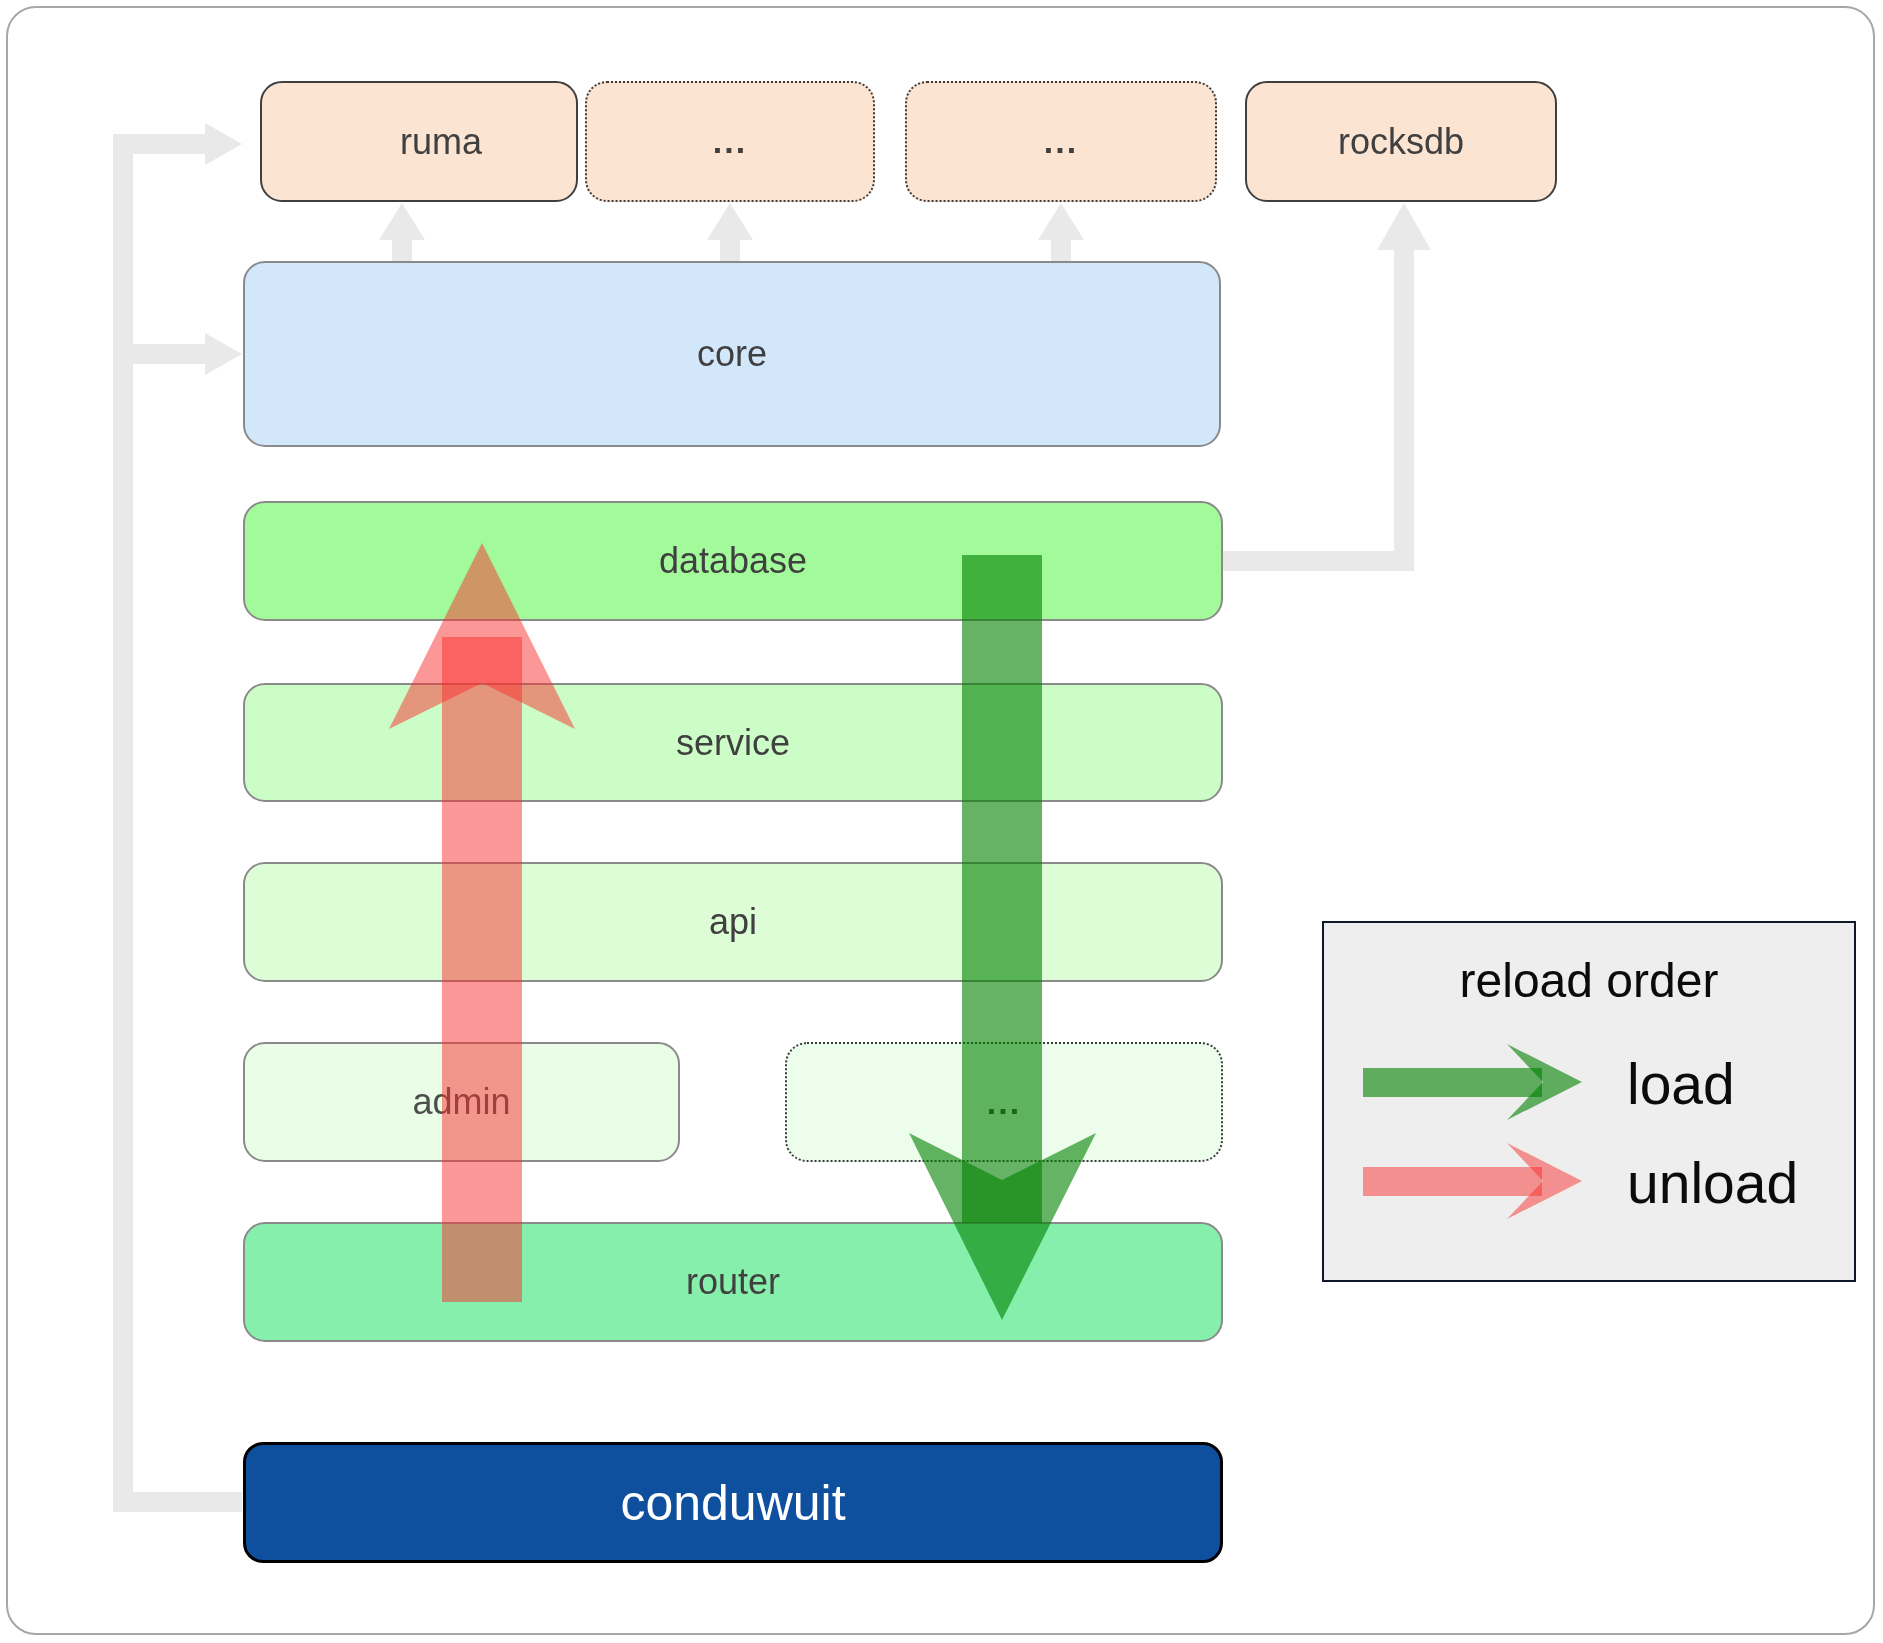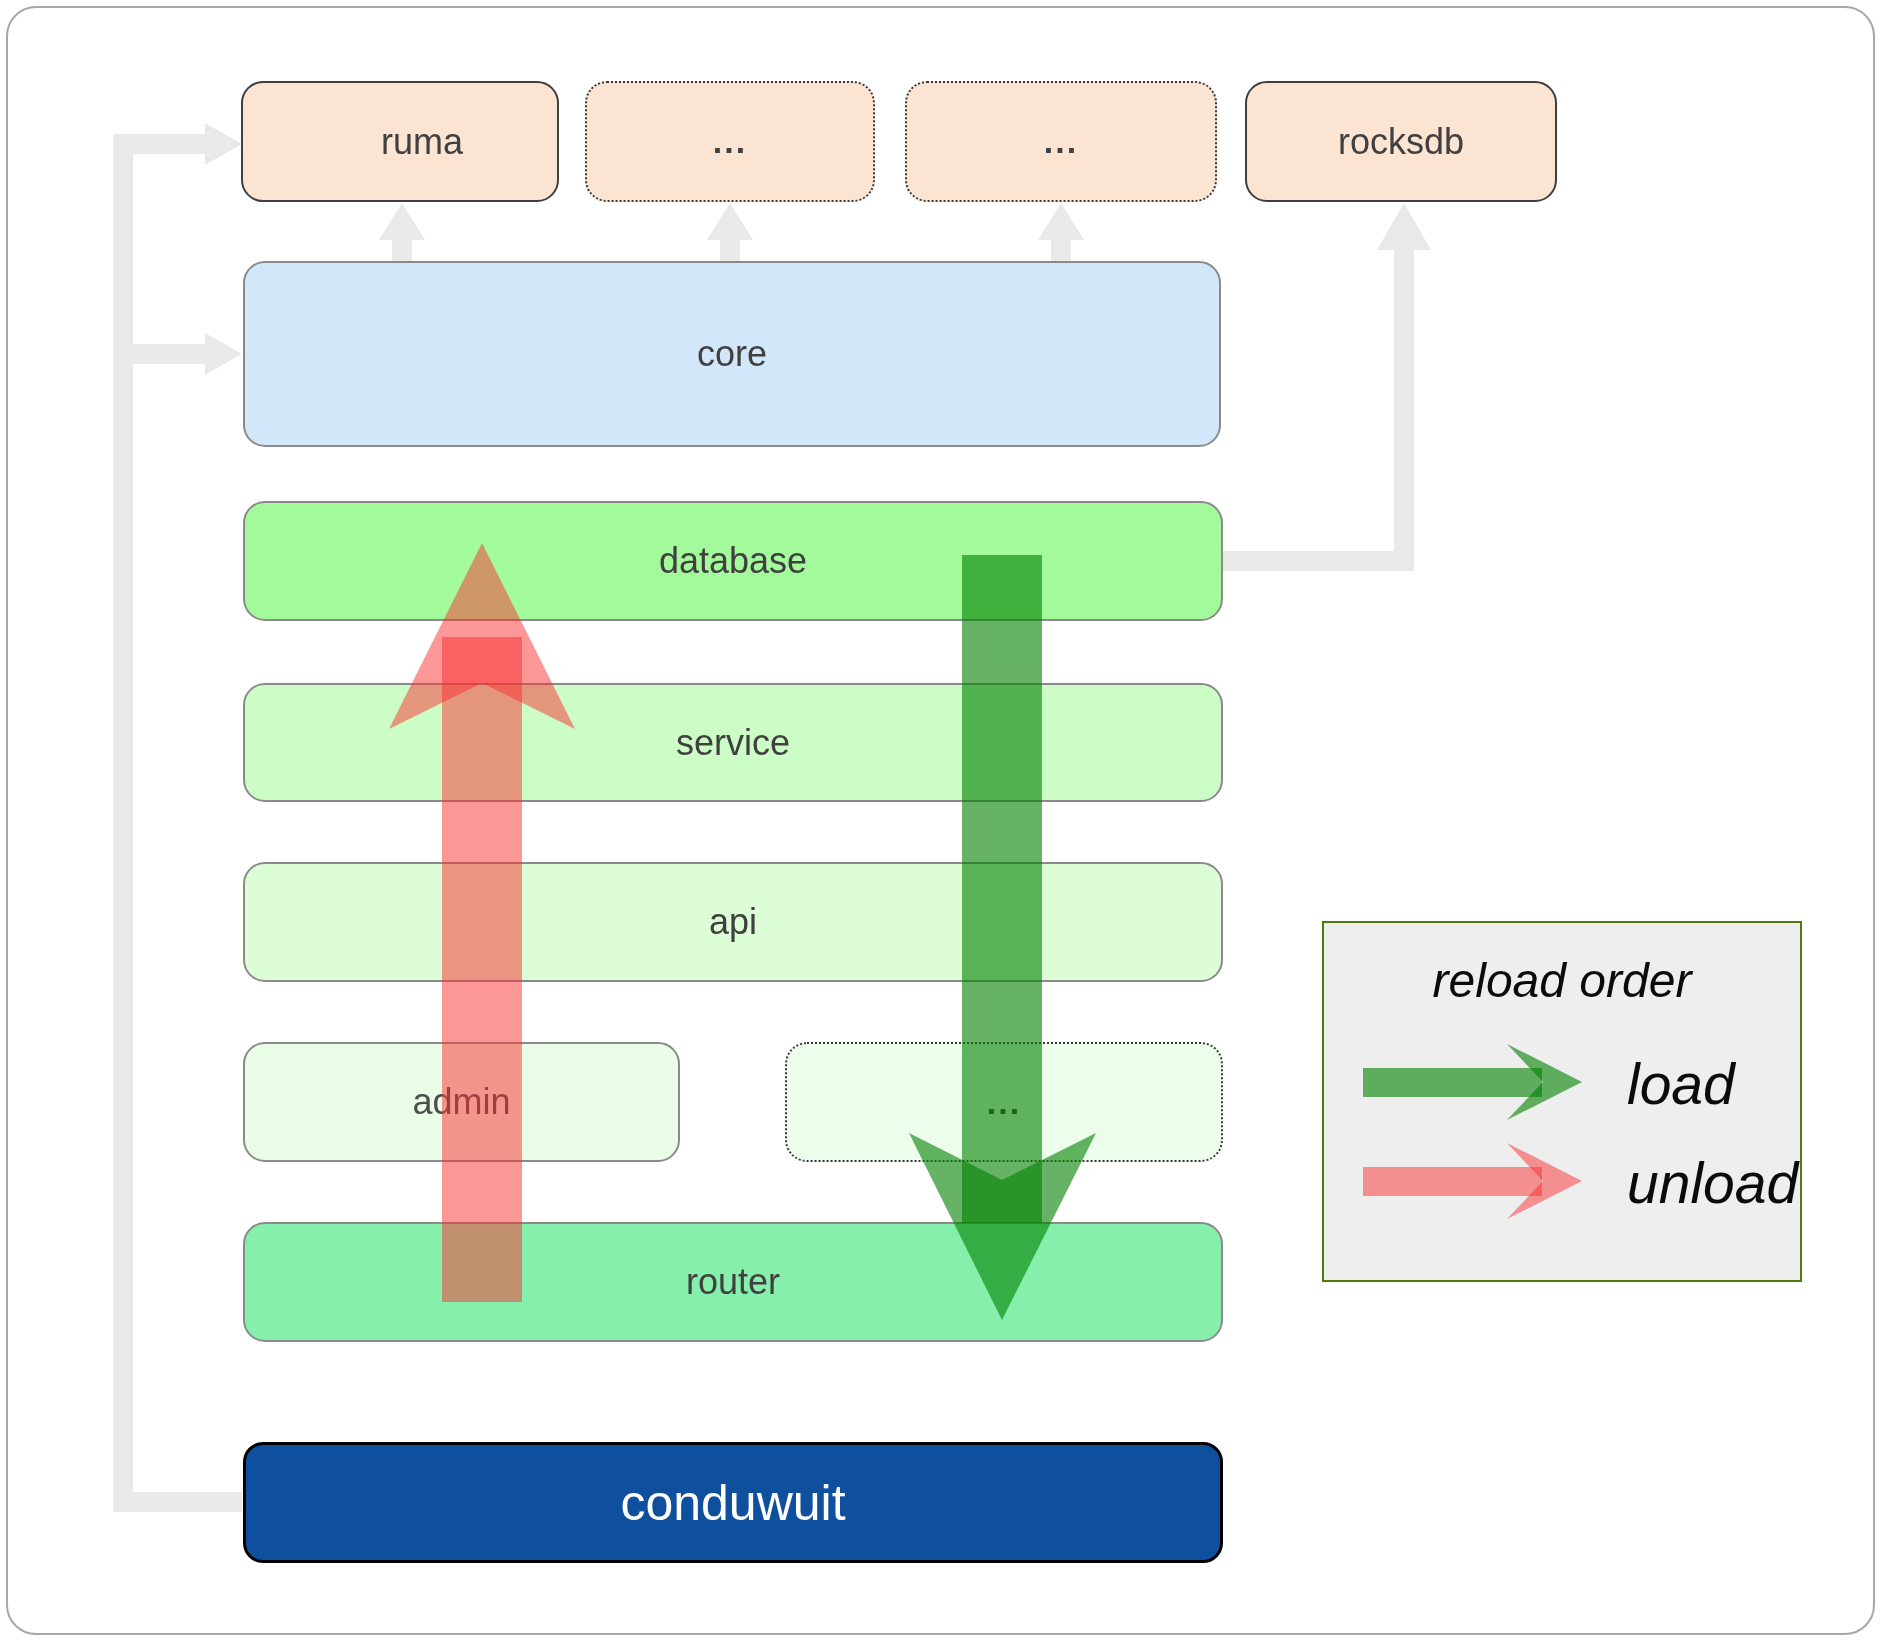--- a/index.html
+++ b/index.html
@@ -14,38 +14,38 @@
   .box{
     position:absolute;box-sizing:border-box;border-radius:22px;
     display:flex;align-items:center;justify-content:center;
     font-size:36px;color:#404040;
   }
   .crate{background:#fce4d3;}
   .solidDark{border:2px solid #3f3f3f;}
   .dotted{border:2px dotted #3a3a3a;}
   .grayBorder{border:2px solid #8a8a8a;}
   .dots{font-weight:700;font-size:34px;letter-spacing:2px;}
-  #box-ruma{left:241px;top:81px;width:318px;height:121px;padding-left:44px;}
+  #box-ruma{left:260px;top:81px;width:318px;height:121px;padding-left:44px;}
   #box-dots-top-1{left:585px;top:81px;width:290px;height:121px;}
   #box-dots-top-2{left:905px;top:81px;width:312px;height:121px;}
   #box-rocksdb{left:1245px;top:81px;width:312px;height:121px;}
   #box-core{left:243px;top:261px;width:978px;height:186px;background:#d2e7fa;}
   #box-database{left:243px;top:501px;width:980px;height:120px;background:#a3fa9b;}
   #box-service{left:243px;top:683px;width:980px;height:119px;background:#cdfdc6;}
   #box-api{left:243px;top:862px;width:980px;height:120px;background:#ddfdd7;}
   #box-admin{left:243px;top:1042px;width:437px;height:120px;background:#eafde7;color:#4d4d4d;}
   #box-dots-mid{left:785px;top:1042px;width:438px;height:120px;background:#edfdec;}
   #box-router{left:243px;top:1222px;width:980px;height:120px;background:#86efac;}
   #box-conduwuit{
     left:243px;top:1442px;width:980px;height:121px;background:#0e4f9e;
     border:3px solid #000000;color:#ffffff;font-size:50px;border-radius:20px;
   }
   #legend{
-    position:absolute;left:1322px;top:921px;width:480px;height:361px;
-    background:#eeeeee;border:2px solid #4d7c0f;box-sizing:border-box;font-style:italic;
+    position:absolute;left:1322px;top:921px;width:534px;height:361px;
+    background:#eeeeee;border:2px solid #0f172a;box-sizing:border-box;
   }
   #legend .title{
     position:absolute;left:0;top:30px;width:100%;text-align:center;
     font-size:48px;color:#0b0b0b;
   }
   .legend-label{position:absolute;left:303px;font-size:57px;color:#0b0b0b;transform:translateY(-50%);}
   #legend-label-load{top:161px;}
   #legend-label-unload{top:260px;}
   #overlay{position:absolute;left:0;top:0;pointer-events:none;}
   .grayline{stroke:#e9e9e9;stroke-width:20;fill:none;}

